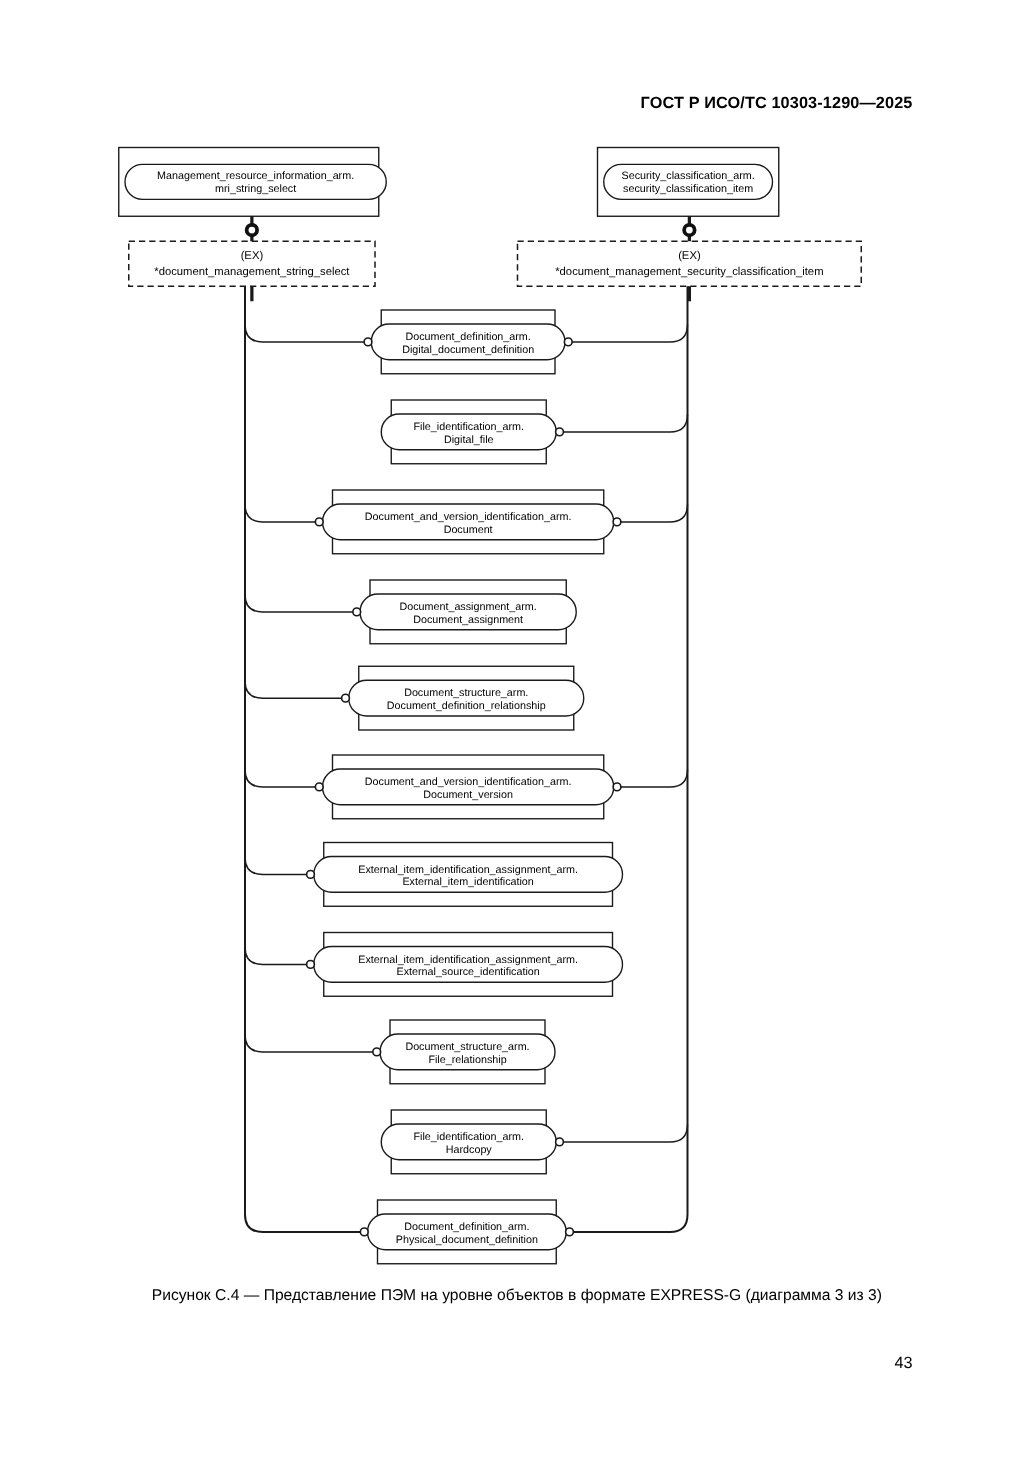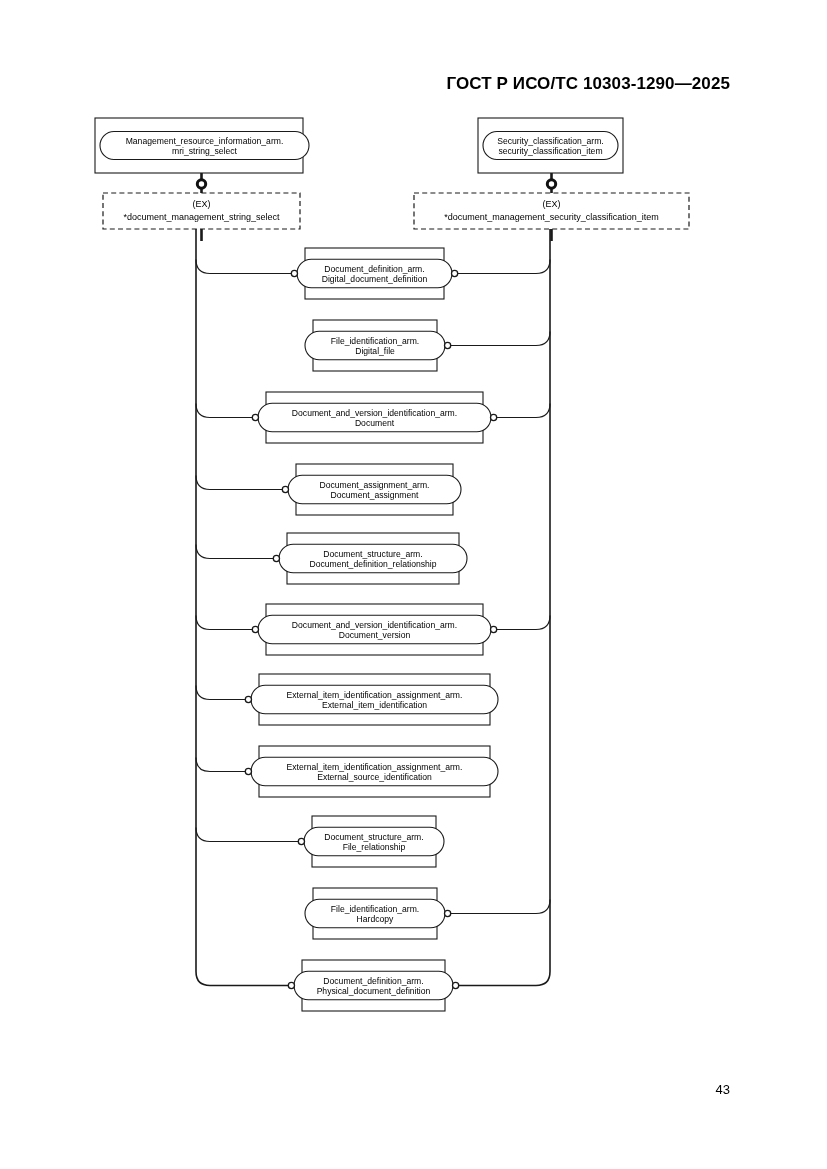--- a/index.html
+++ b/index.html
@@ -18,21 +18,21 @@
   #page {
     position: absolute;
     left: 0; top: 0;
     width: 827px;
     height: 1169px;
   }
   .header-title {
     position: absolute;
     right: 97px;
     top: 74px;
-    font-size: 17px;
+    font-size: 13px;
     font-weight: bold;
     letter-spacing: 0.1px;
     white-space: nowrap;
   }
   .figure-caption {
     position: absolute;
     left: 0;
     top: 1029px;
     width: 827px;
     text-align: center;
@@ -239,16 +239,17 @@
           <rect x="302" y="960" width="143" height="51" class="box-rect"></rect>
           <rect x="294" y="971.22" width="159" height="28.560000000000002" rx="14.280000000000001" ry="14.280000000000001" class="oval"></rect>
           <text x="373.5" y="984" class="entity-label">Document_definition_arm.</text>
           <text x="373.5" y="994" class="entity-label">Physical_document_definition</text>
         </g>
         <circle cx="291.4" cy="985.5" r="3.1" class="port"></circle>
         <circle cx="455.6" cy="985.5" r="3.1" class="port"></circle>
       </g>
   </svg>
 
+  <div class="figure-caption">Рисунок С.4 — Представление ПЭМ на уровне объектов в формате EXPRESS-G (диаграмма 3 из 3)</div>
 
   <div class="page-number">43</div>
 
 </div>
 
 </body></html>

